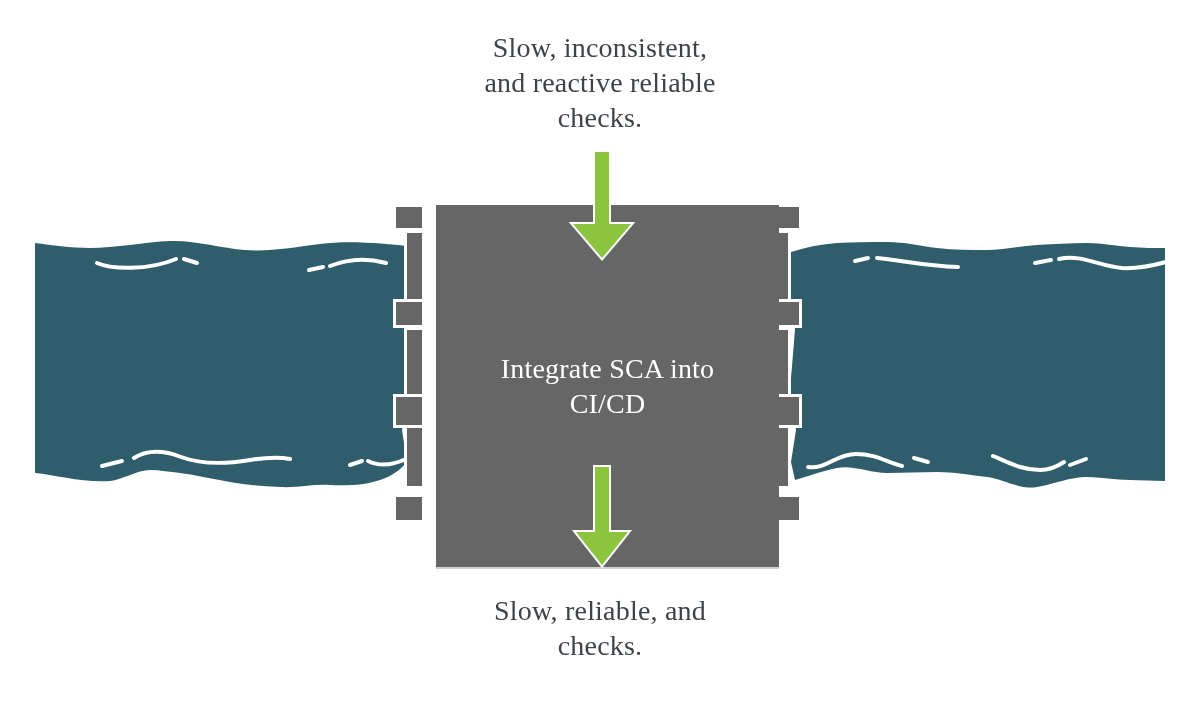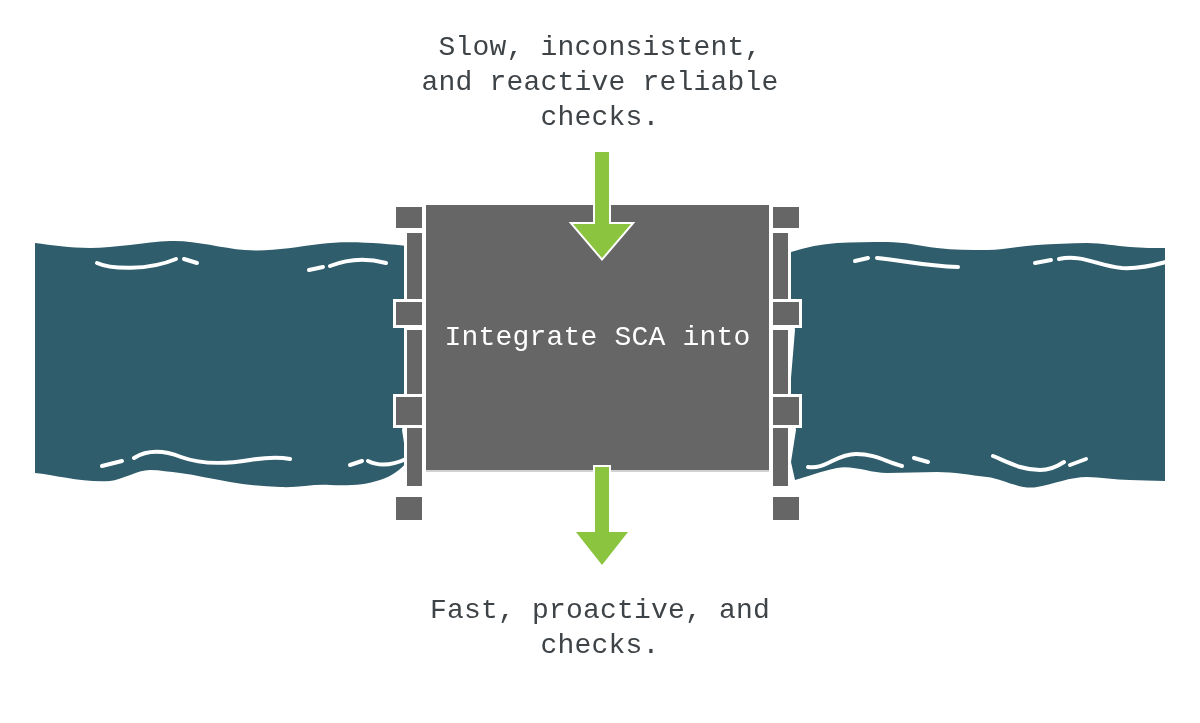--- a/index.html
+++ b/index.html
@@ -7,41 +7,41 @@
     --gray:#666666;
     --green:#8BC53F;
     --text:#3E4347;
     --boxtext:#FFFFFF;
     --bg:#FFFFFF;
   }
   html,body{margin:0;padding:0;background:var(--bg);}
   .stage{
     position:relative;width:1200px;height:723px;overflow:hidden;
     background:var(--bg);
-    font-family:Liberation Mono, monospace;
+    font-family:Liberation Serif, serif;
   }
   .caption{
     position:absolute;left:380px;width:440px;
     text-align:center;color:var(--text);
     font-size:28px;line-height:35px;letter-spacing:0.2px;
     z-index:6;
   }
   .caption-top{top:30px;}
   .caption-bottom{top:593px;}
   .water-svg{position:absolute;left:0;top:0;z-index:1;}
   .water-shape{fill:var(--water);}
   .wave{fill:none;stroke:#fff;stroke-width:4;stroke-linecap:round;}
   .seg,.tab{
     position:absolute;background:var(--gray);
     box-shadow:0 0 0 3px #fff;
   }
   .seg{width:15px;z-index:2;}
   .tab{width:26px;z-index:3;}
   .center-box{
-    position:absolute;left:426px;top:205px;width:343px;height:265px;
+    position:absolute;left:436px;top:205px;width:343px;height:362px;
     background:var(--gray);z-index:4;
     display:flex;align-items:center;justify-content:center;
     box-shadow:0 2px 0 rgba(0,0,0,0.18);
   }
   .center-box-label{
     color:var(--boxtext);font-size:28px;line-height:35px;
     text-align:center;letter-spacing:0.2px;
   }
   .arrow-svg{position:absolute;left:0;top:0;z-index:5;}
   .arrow{
@@ -137,26 +137,27 @@
   <div class="seg" style="left:773px;top:330px;height:65px"></div>
   <div class="seg" style="left:773px;top:428px;height:58px"></div>
   <div class="tab" style="left:773px;top:207px;height:21px"></div>
   <div class="tab" style="left:773px;top:302px;height:23px"></div>
   <div class="tab" style="left:773px;top:397px;height:28px"></div>
   <div class="tab" style="left:773px;top:497px;height:23px"></div>
 
   <div class="center-box">
     <div class="center-box-label">
       <div>Integrate SCA into</div>
+      <div>CI/CD</div>
     </div>
   </div>
 
   <svg class="arrow-svg" width="1200" height="723" viewBox="0 0 1200 723">
     <path class="arrow" d="M 595 152 H 609 V 224 H 631 L 602 258 L 573 224 H 595 Z"></path>
     <path class="arrow" d="M 595 467 H 609 V 532 H 628 L 602 565 L 576 532 H 595 Z"></path>
   </svg>
 
   <div class="caption caption-bottom">
-    <div>Fast, proactive, and</div>
+    <div>Slow, reliable, and</div>
     <div>checks.</div>
   </div>
 
 </div>
 
 </body></html>

